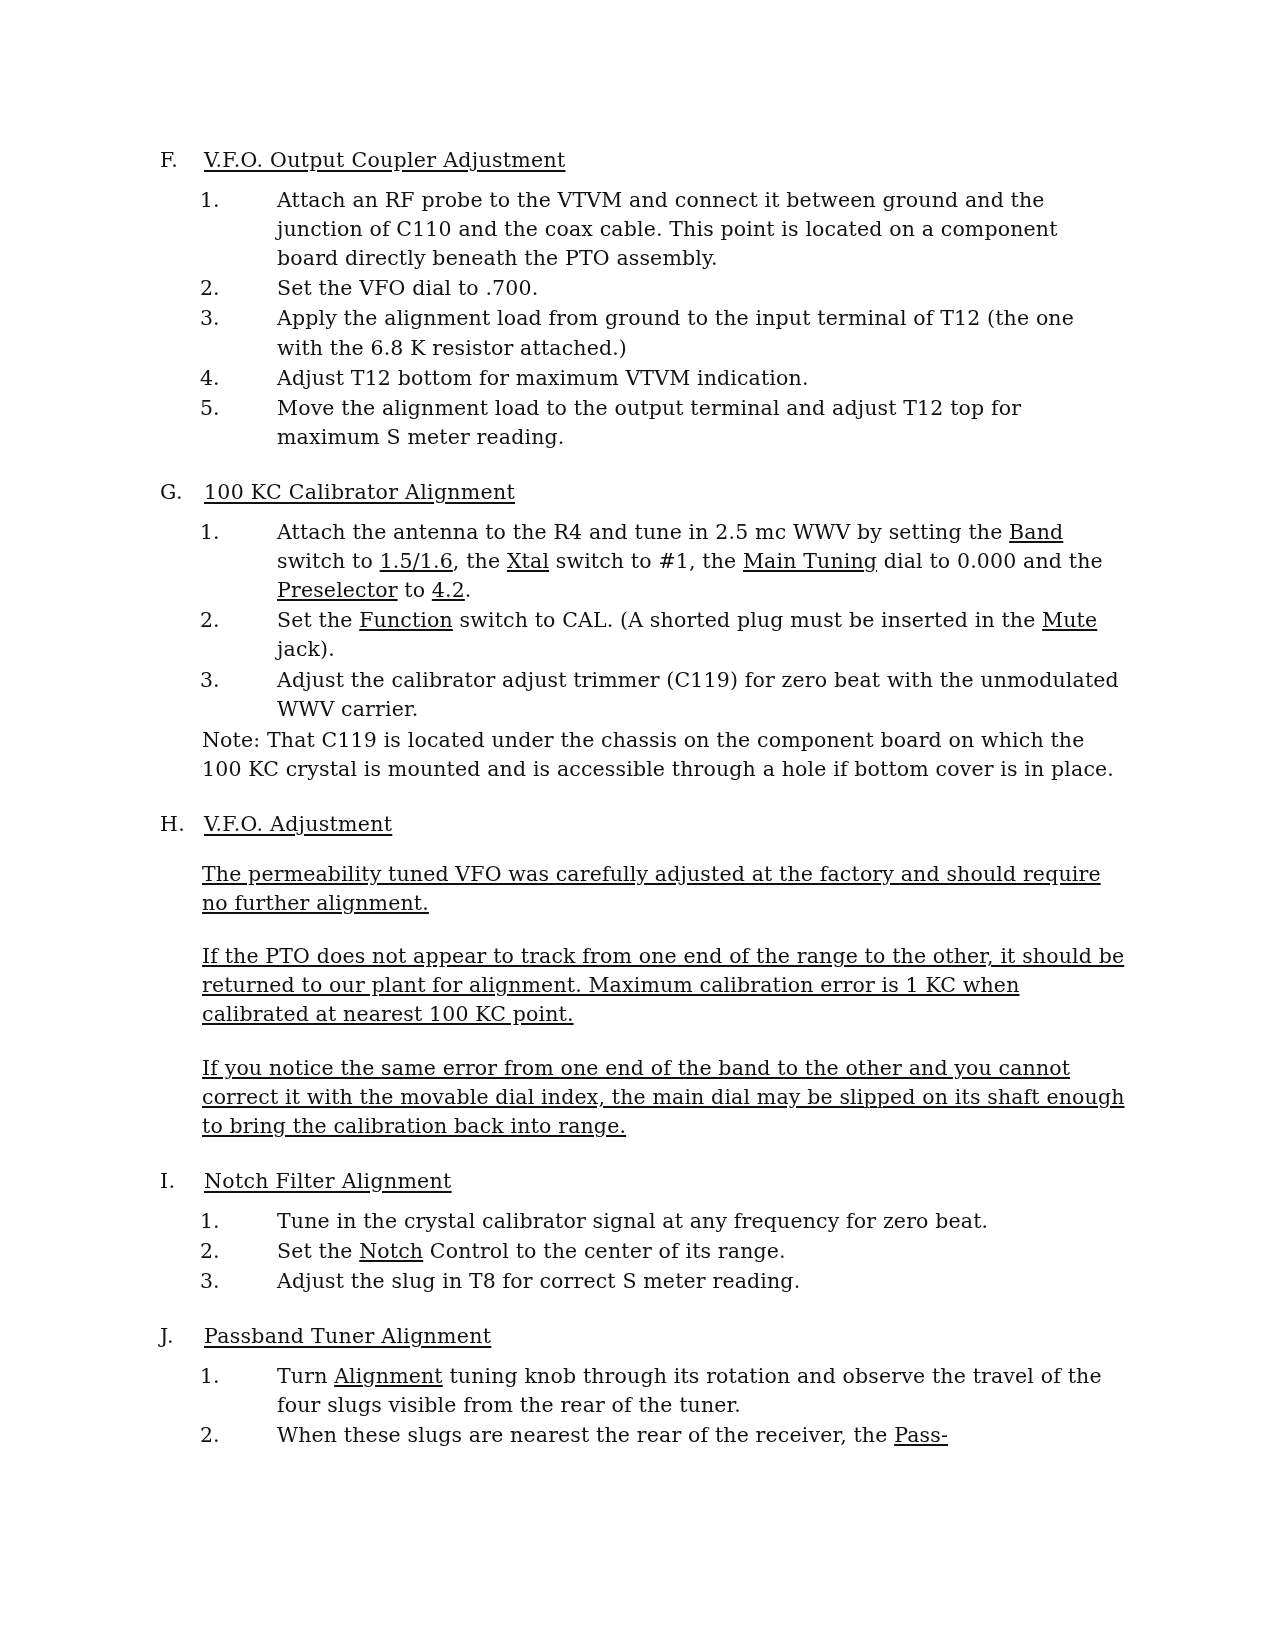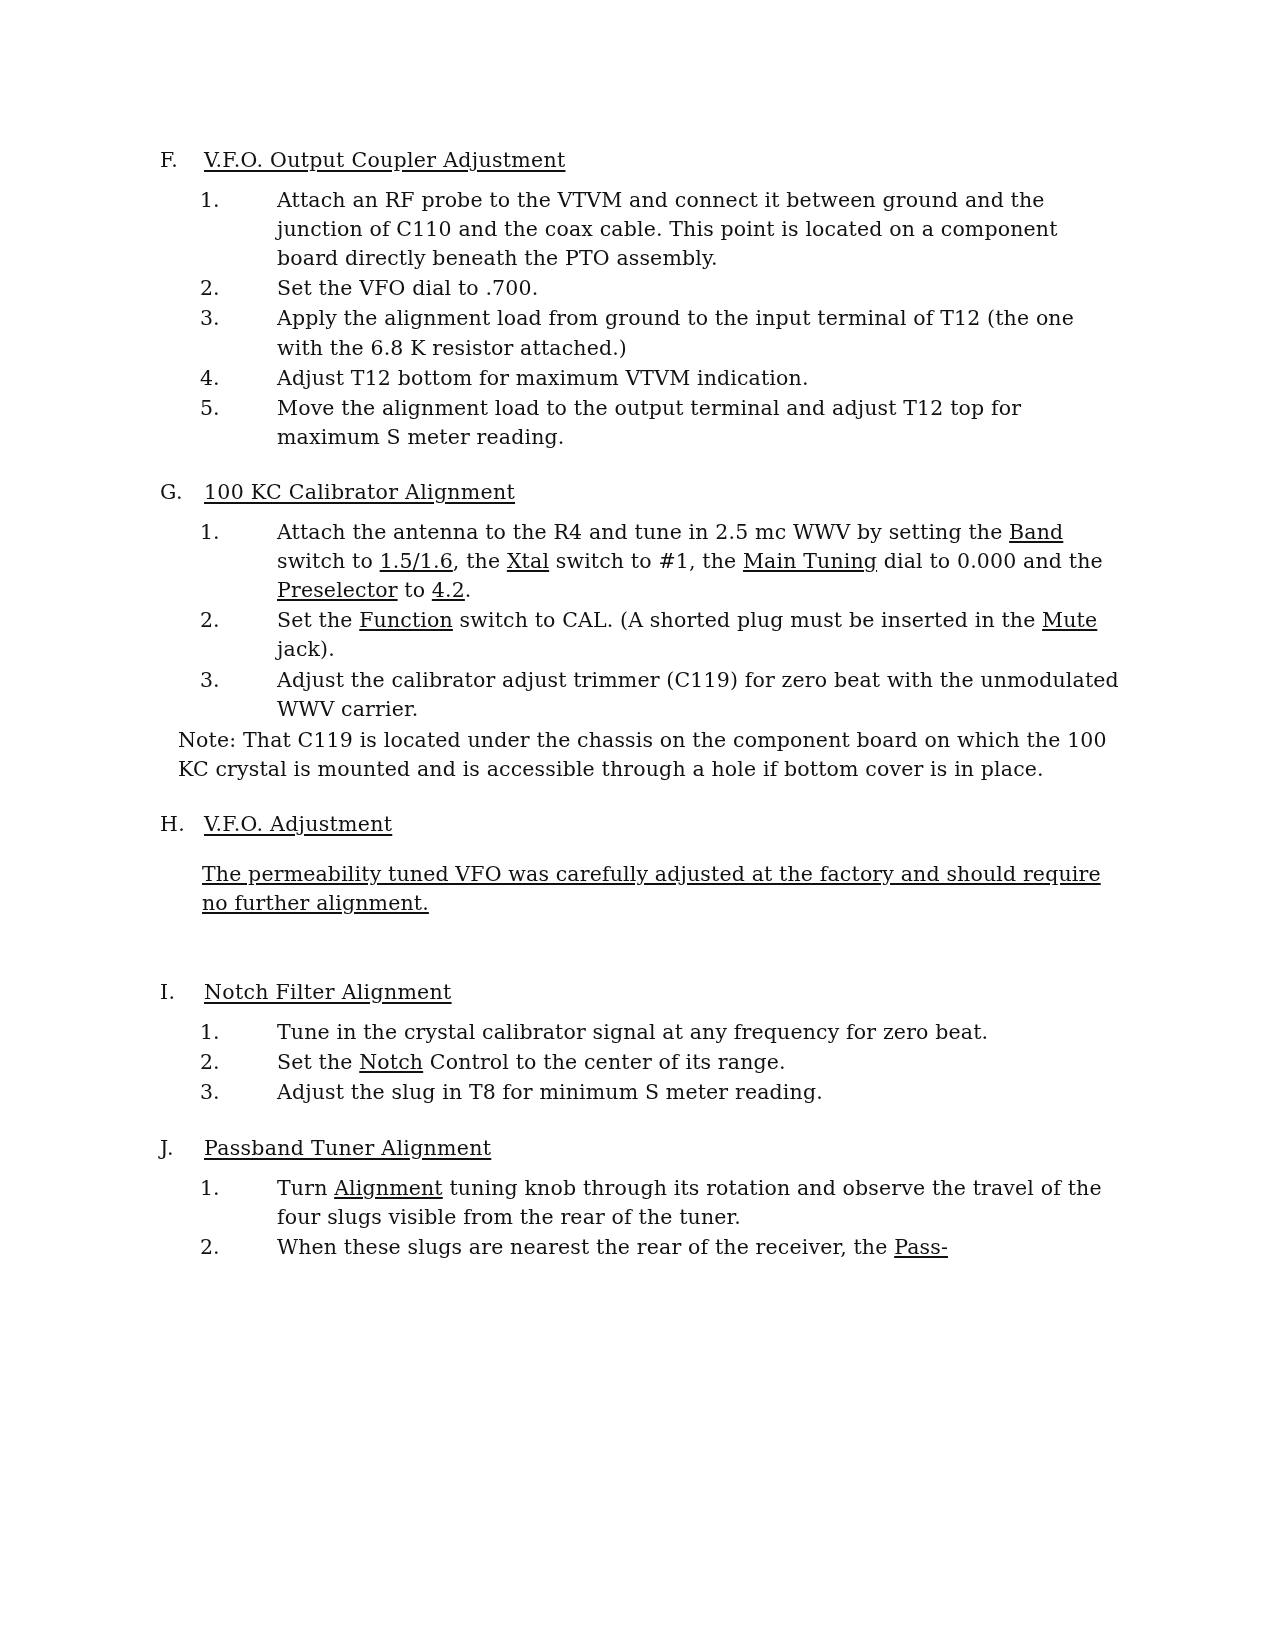--- a/index.html
+++ b/index.html
@@ -65,21 +65,21 @@
     font-size: 20.5px;
     line-height: 1.42;
     margin-left: 52px;
     margin-bottom: 14px;
     letter-spacing: 0.15px;
     text-decoration: underline;
   }
   .note {
     font-size: 20.5px;
     line-height: 1.42;
-    margin-left: 28px;
+    margin-left: 52px;
     margin-top: 2px;
     letter-spacing: 0.15px;
   }
   u.u { text-decoration: underline; text-underline-offset: 2px; }
   .footer {
     position: absolute;
     left: 0;
     bottom: 62px;
     width: 100%;
     text-align: center;
@@ -140,39 +140,41 @@
   </div>
 
   <div class="section">
     <div class="section-heading">
       <span class="letter">H.</span>
       <span class="title">V.F.O. Adjustment</span>
     </div>
     <div class="spacer-sm"></div>
     <div class="para">The permeability tuned VFO was carefully adjusted at the factory and should require no further alignment.</div>
     <div class="spacer-sm"></div>
+    <div class="para">If the PTO does not appear to track from one end of the range to the other, it should be returned to our plant for alignment.  Maximum calibration error is 1 KC when calibrated at nearest 100 KC point.</div>
     <div class="spacer-sm"></div>
+    <div class="para">If you notice the same error from one end of the band to the other and you cannot correct it with the movable dial index, the main dial may be slipped on its shaft enough to bring the calibration back into range.</div>
   </div>
 
   <div class="section">
     <div class="section-heading">
       <span class="letter">I.</span>
       <span class="title">Notch Filter Alignment</span>
     </div>
     <div class="item">
       <span class="num">1.</span>
       <span class="text">Tune in the crystal calibrator signal  at any frequency for zero beat.</span>
     </div>
     <div class="item">
       <span class="num">2.</span>
       <span class="text">Set the <u class="u">Notch</u> Control to the center of its range.</span>
     </div>
     <div class="item">
       <span class="num">3.</span>
-      <span class="text">Adjust the slug in T8 for minimum S meter reading.</span>
+      <span class="text">Adjust the slug in T8 for correct S meter reading.</span>
     </div>
   </div>
 
   <div class="section">
     <div class="section-heading">
       <span class="letter">J.</span>
       <span class="title">Passband Tuner Alignment</span>
     </div>
     <div class="item">
       <span class="num">1.</span>

